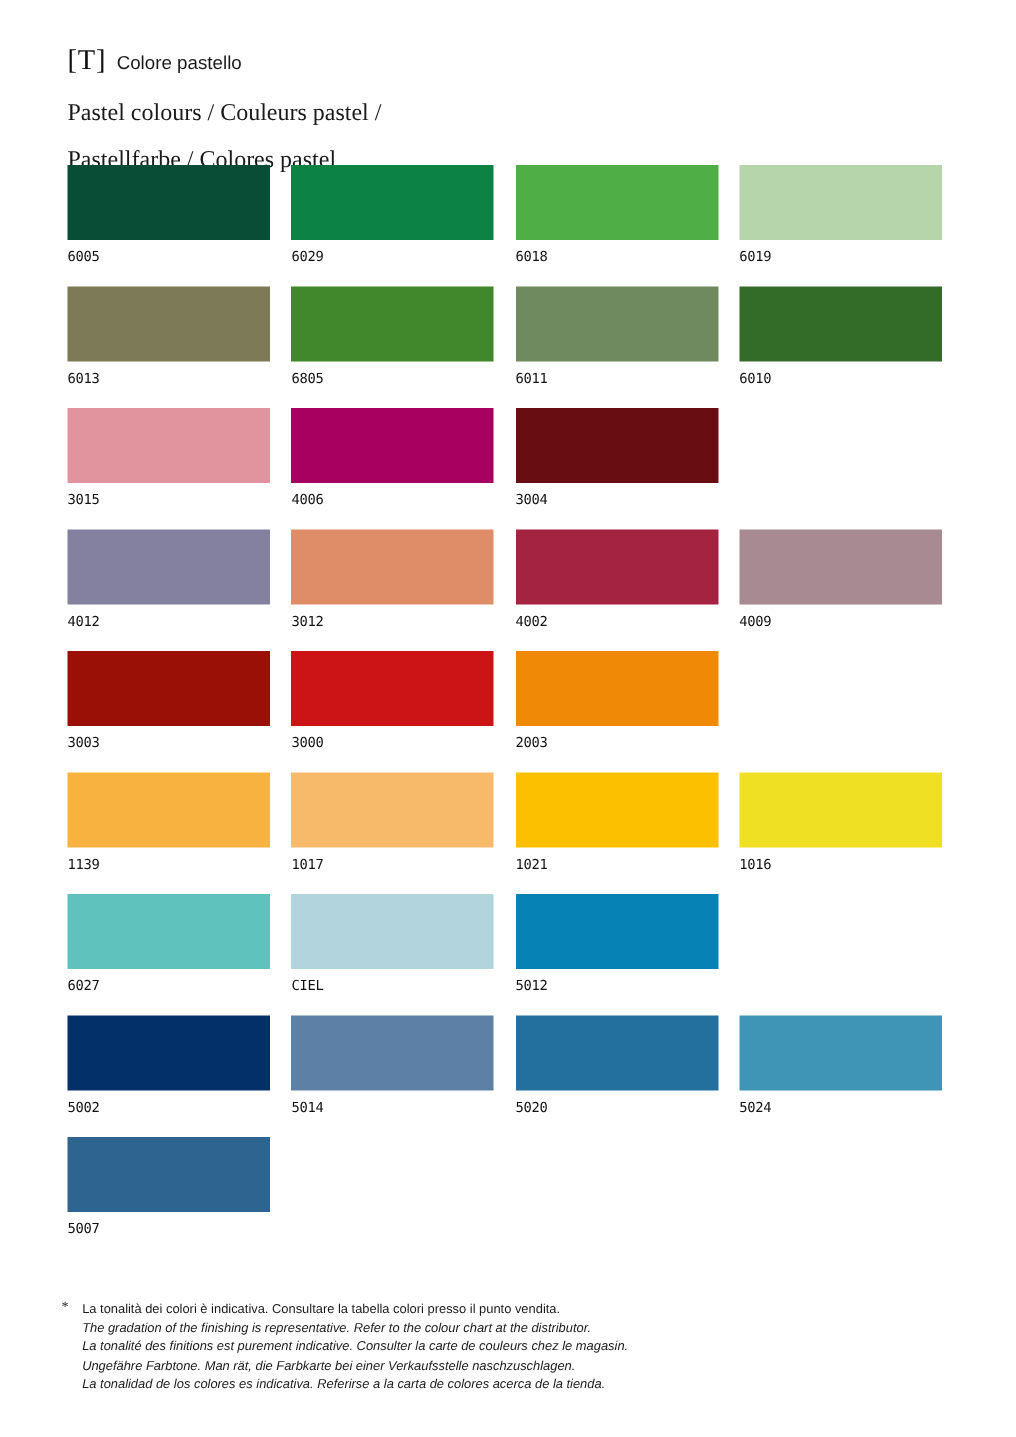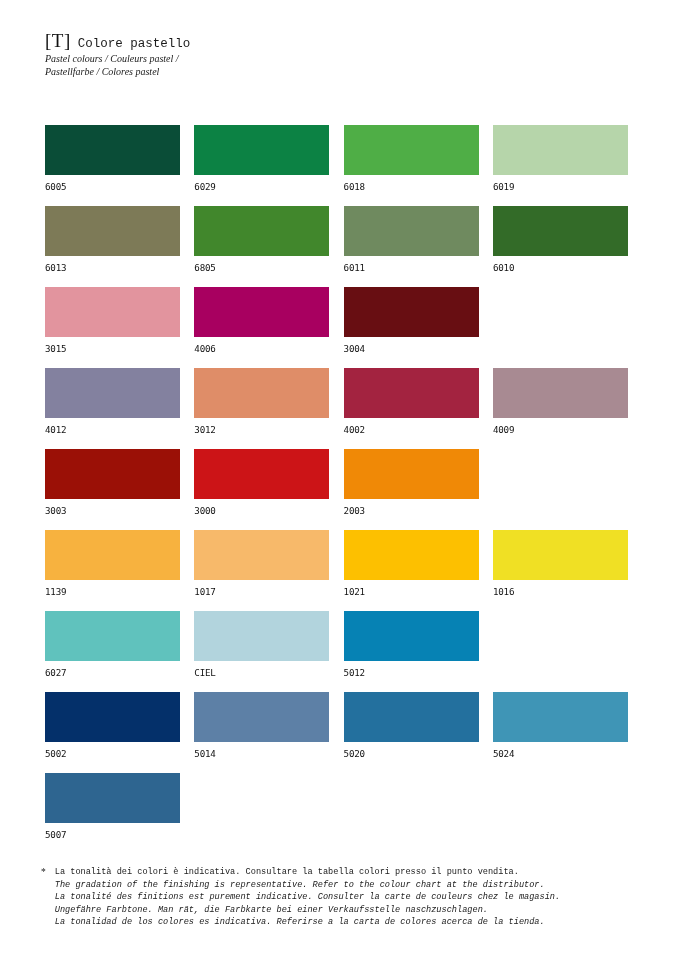--- a/index.html
+++ b/index.html
@@ -35,40 +35,39 @@
     white-space: nowrap;
   }
   .tag-badge {
     font-family: "Liberation Serif", serif;
     font-size: 19px;
     line-height: 19px;
     letter-spacing: 0.5px;
     color: #111111;
   }
   .title-it {
-    font-family: Liberation Mono, monospace;
+    font-family: Liberation Sans, sans-serif;
     font-size: 12.5px;
     line-height: 14px;
     color: #1a1a1a;
   }
   .subtitle {
     font-family: "Liberation Serif", serif;
-    font-style: italic;
-    font-size: 10px;
+    font-size: 16px;
     line-height: 11.4px;
     color: #1a1a1a;
-    margin-top: 2px;
+    margin-top: 20px;
     white-space: nowrap;
   }
 
   
   .grid {
     position: absolute;
     left: 45px;
-    top: 125px;
+    top: 110px;
     width: 585px;
   }
   .row {
     display: flex;
     gap: 14.3px;
     margin-bottom: 14px;
   }
   .cell {
     width: 135px;
   }
@@ -99,21 +98,21 @@
   .footnote-mark {
     font-family: "Liberation Serif", serif;
     font-size: 9.5px;
     line-height: 12.6px;
     color: #1a1a1a;
   }
   .footnote-lines {
     display: block;
   }
   .fn-line {
-    font-family: Liberation Mono, monospace;
+    font-family: Liberation Sans, sans-serif;
     font-size: 8.6px;
     line-height: 12.6px;
     color: #1a1a1a;
     white-space: nowrap;
   }
   .fn-line.it {
     font-style: italic;
   }
 </style>
 </head>

